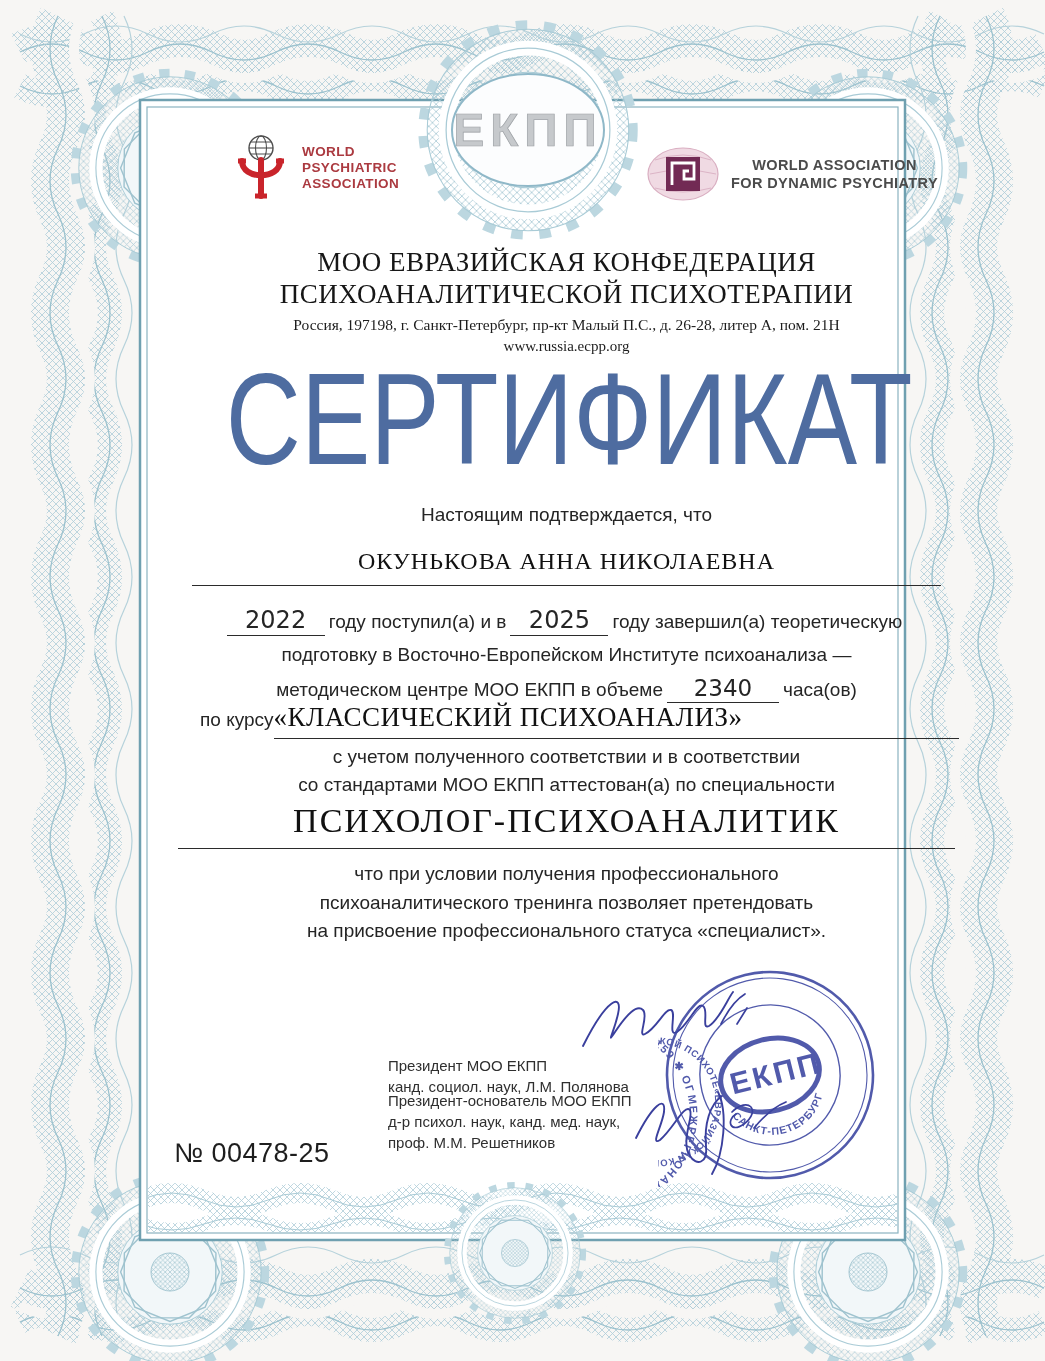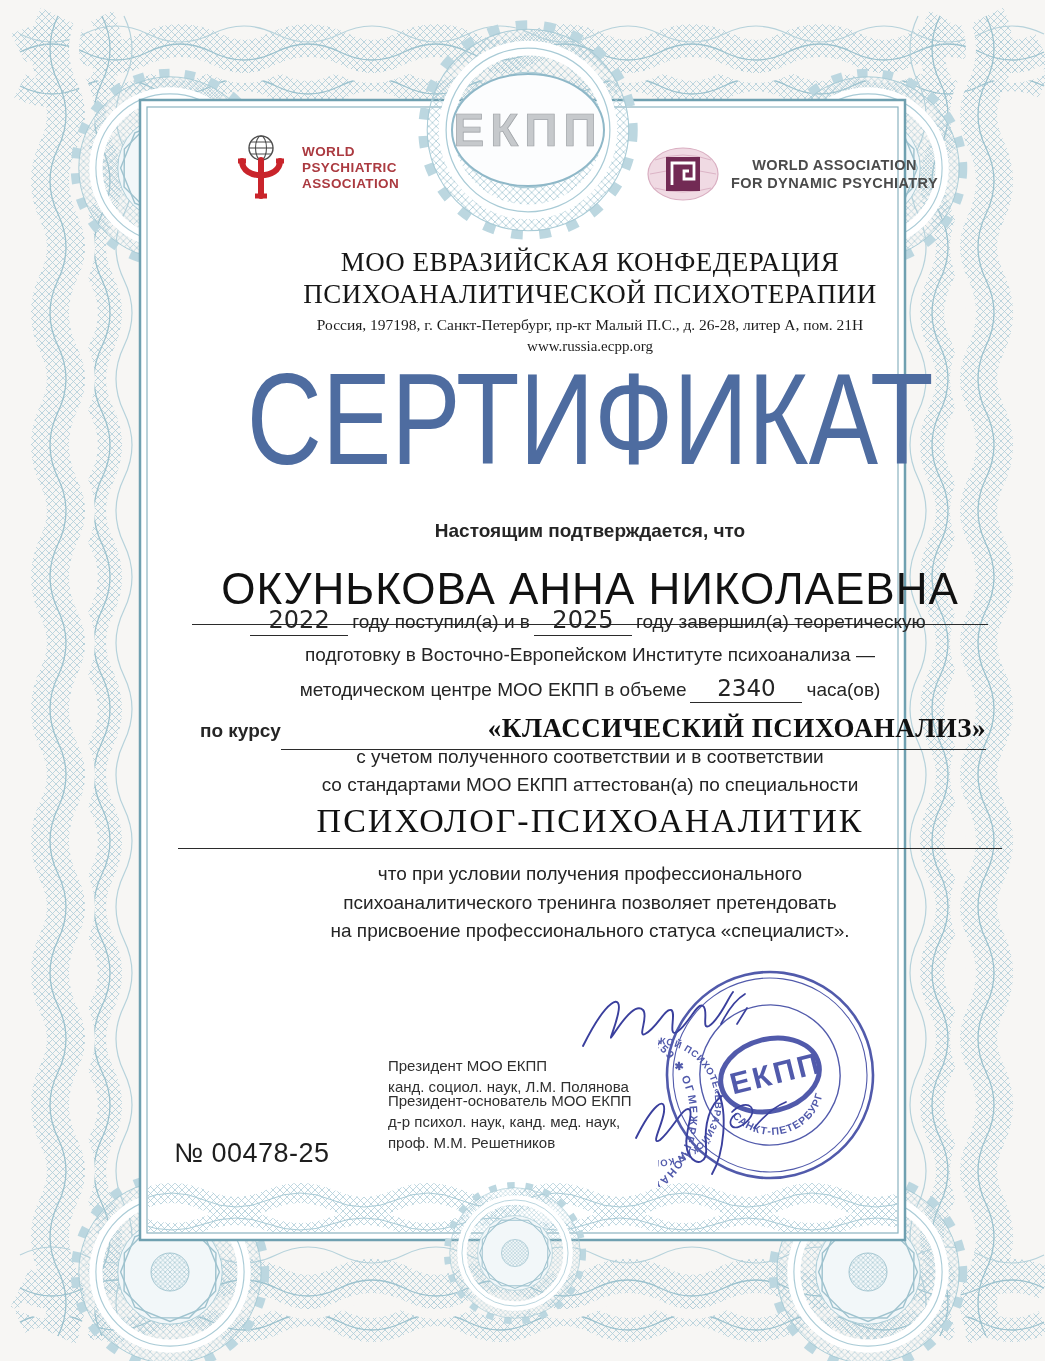--- a/index.html
+++ b/index.html
@@ -1,47 +1,47 @@
 <!DOCTYPE html>
 <html><head>
 <meta charset="utf-8">
 <style>
   html,body{margin:0;padding:0;background:#e9e8e6;}
   .page{position:relative;width:1045px;height:1361px;margin:0 auto;background:#f7f6f4;
         overflow:hidden;font-family:"Liberation Sans",sans-serif;color:#2b2b2b;}
   svg.deco{position:absolute;left:0;top:0;width:1045px;height:1361px;}
-  .panel{position:absolute;left:140px;top:100px;width:853px;height:1140px;padding-left:47px;}
+  .panel{position:absolute;left:140px;top:100px;width:853px;height:1140px;}
   .abs{position:absolute;}
   .ctr{left:0;right:0;text-align:center;}
   
   .logo-row{display:flex;align-items:center;gap:10px;}
   .wpa-text{font-size:13.5px;font-weight:bold;color:#ab3a40;line-height:16px;letter-spacing:.4px;}
   .wadp-text{font-size:14.5px;font-weight:bold;color:#4b4b4b;line-height:18px;letter-spacing:.4px;text-align:center;}
   
   .org{top:146px;font-family:"Liberation Serif",serif;font-size:27px;line-height:32px;color:#161616;letter-spacing:.5px;}
   .addr{top:216px;font-family:"Liberation Serif",serif;font-size:15.5px;color:#1d1d1d;}
   .url{top:238px;font-family:"Liberation Serif",serif;font-size:15px;color:#1d1d1d;}
   .title{top:254px;}
   .title span{display:inline-block;font-size:130px;line-height:1;color:#4e6ca0;
         transform:scaleX(.8);transform-origin:center;letter-spacing:0px;white-space:nowrap;}
-  .statement{top:420px;font-size:21px;font-weight:700;color:#2b2b2b;}
-  .name{top:464px;left:52px;right:52px;text-align:center;border-bottom:1.6px solid #2b2b2b;
-        padding-bottom:10px;font-family:Liberation Sans, sans-serif;font-size:44px;letter-spacing:1px;color:#111;}
+  .statement{top:404px;font-size:21px;font-weight:400;color:#2b2b2b;}
+  .name{top:448px;left:52px;right:52px;text-align:center;border-bottom:1.6px solid #2b2b2b;
+        padding-bottom:10px;font-family:Liberation Serif, serif;font-size:24px;letter-spacing:1px;color:#111;}
   .bodyline{font-size:19px;color:#252525;}
   .fill1{top:506px;}
   .year{display:inline-block;min-width:86px;border-bottom:1.6px solid #2b2b2b;
         font-size:24px;font-family:"DejaVu Sans",sans-serif;padding:0 6px 1px 6px;}
   .gaptext{margin:0 4px;}
   .l2{top:544px;} .l3{top:575px;}
   .hours{display:inline-block;min-width:104px;border-bottom:1.6px solid #2b2b2b;
         font-size:23px;font-family:"DejaVu Sans",sans-serif;padding:0 4px 1px 4px;}
-  .course{top:602px;left:60px;right:54px;display:flex;align-items:baseline;font-weight:bold;}
+  .course{top:602px;left:60px;right:34px;display:flex;align-items:baseline;}
   .course-label{font-size:19px;color:#252525;white-space:nowrap;}
-  .course-line{flex:1;border-bottom:1.6px solid #2b2b2b;text-align:right;
-        font-family:"Liberation Serif",serif;font-size:27px;color:#111;padding-bottom:5px;letter-spacing:.5px;margin-top:11px;}
+  .course-line{flex:1;border-bottom:1.6px solid #2b2b2b;text-align:left;
+        font-family:"Liberation Serif",serif;font-size:27px;color:#111;padding-bottom:5px;letter-spacing:.5px;}
   .l4{top:646px;} .l5{top:674px;}
   .spec{top:702px;left:38px;right:38px;text-align:center;border-bottom:1.6px solid #2b2b2b;
         padding-bottom:8px;font-family:"Liberation Serif",serif;font-size:34px;letter-spacing:2px;color:#111;}
   .para3{top:760px;line-height:28.5px;}
   .sigblock{font-size:15px;line-height:21px;color:#2f2f2f;text-align:left;}
   .sig1t{left:248px;top:908px;margin-top:47px;} .sig2t{left:248px;top:990px;}
   .certno{left:34px;top:1038px;font-size:27px;color:#1e1e1e;letter-spacing:.5px;}
   .overlay{position:absolute;}
 </style>
 </head>

